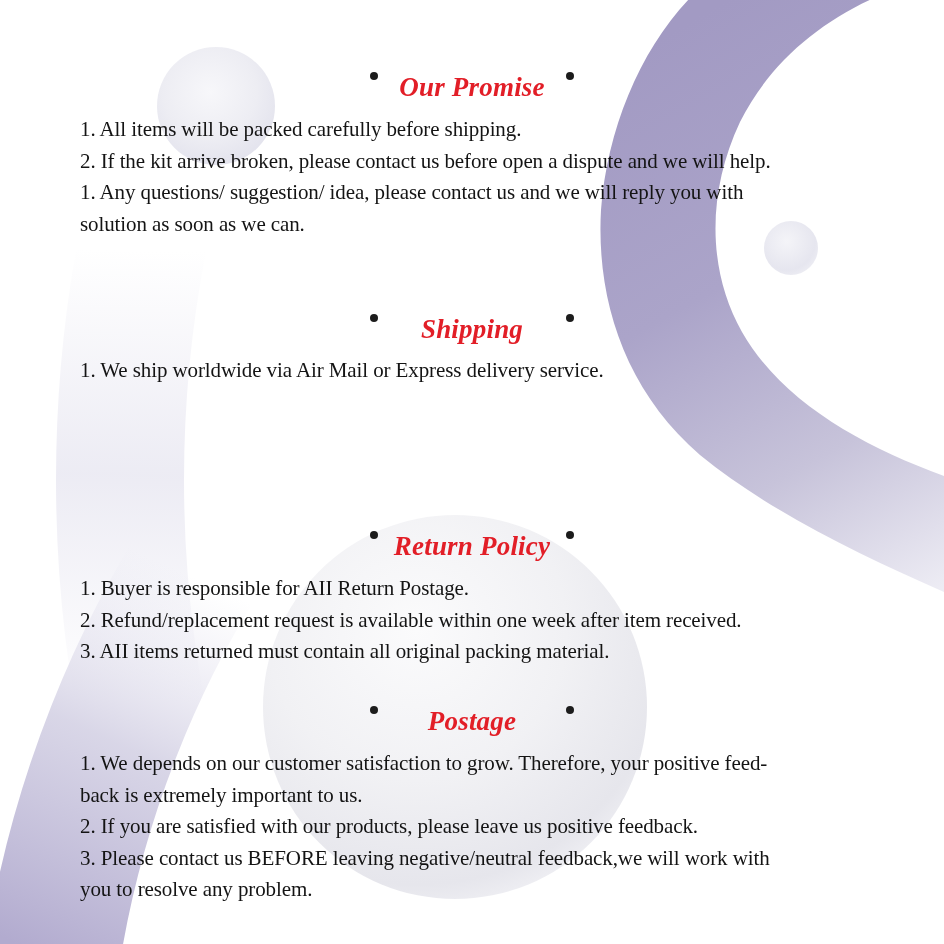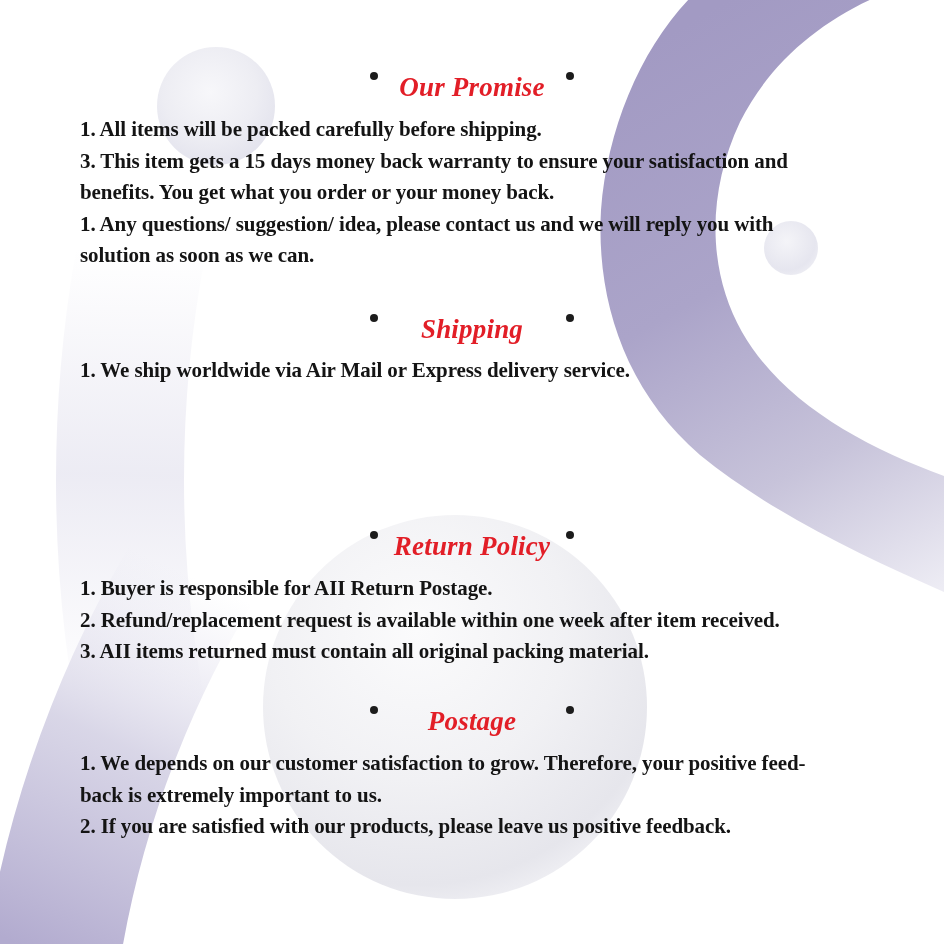--- a/index.html
+++ b/index.html
@@ -16,21 +16,21 @@
   .heading-dot{
     width:8px;height:8px;border-radius:50%;background:#1c1c1c;flex:0 0 auto;
   }
   .heading-title{
     flex:1 1 auto;text-align:center;
     font-size:27px;font-weight:bold;font-style:italic;
     color:var(--accent,#e21e27);letter-spacing:0.2px;
     white-space:nowrap;
   }
   .policy-list{
-    position:absolute;left:80px;width:814px;z-index:2;font-weight:bold;
+    position:absolute;left:80px;width:814px;z-index:2;
   }
   .policy-item{
     font-size:21px;line-height:31.5px;color:var(--text,#141414);
     white-space:pre-line;letter-spacing:-0.1px;
   }
 </style>
 </head>
 <body style="--accent: #e21e27; --text: #141414;">
 
 <svg id="bg" viewBox="0 0 944 944" xmlns="http://www.w3.org/2000/svg">
@@ -78,22 +78,21 @@
   <circle cx="791" cy="248" r="27" fill="url(#gBallSM)"></circle>
 </svg>
 
 <div class="section-heading" style="top:72px">
   <span class="heading-dot"></span>
   <span class="heading-title">Our Promise</span>
   <span class="heading-dot"></span>
 </div>
 <div class="policy-list" style="top:114px">
   <div class="policy-item">1. All items will be packed carefully before shipping.</div>
-  <div class="policy-item">3. This item gets a 15 days money back warranty to ensure your satisfaction and
-benefits. You get what you order or your money back.</div>
+  <div class="policy-item">2. If the kit arrive broken, please contact us before open a dispute and we will help.</div>
   <div class="policy-item">1. Any questions/ suggestion/ idea, please contact us and we will reply you with
 solution as soon as we can.</div>
 </div>
 
 <div class="section-heading" style="top:314px">
   <span class="heading-dot"></span>
   <span class="heading-title">Shipping</span>
   <span class="heading-dot"></span>
 </div>
 <div class="policy-list" style="top:355px">
@@ -113,13 +112,15 @@
 
 <div class="section-heading" style="top:706px">
   <span class="heading-dot"></span>
   <span class="heading-title">Postage</span>
   <span class="heading-dot"></span>
 </div>
 <div class="policy-list" style="top:748px">
   <div class="policy-item">1. We depends on our customer satisfaction to grow. Therefore, your positive feed-
 back is extremely important to us.</div>
   <div class="policy-item">2. If you are satisfied with our products, please leave us positive feedback.</div>
+  <div class="policy-item">3. Please contact us BEFORE leaving negative/neutral feedback,we will work with
+you to resolve any problem.</div>
 </div>
 
 </body></html>

